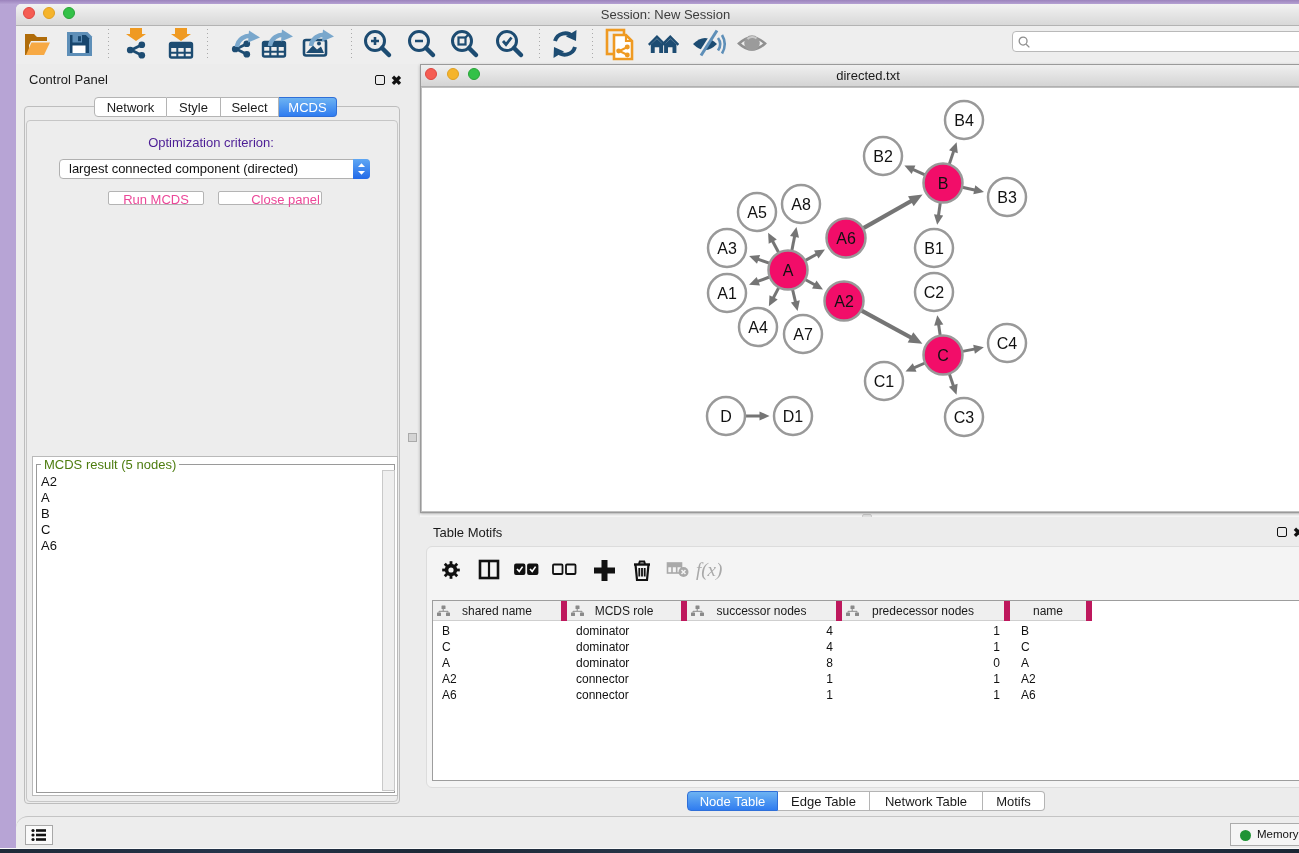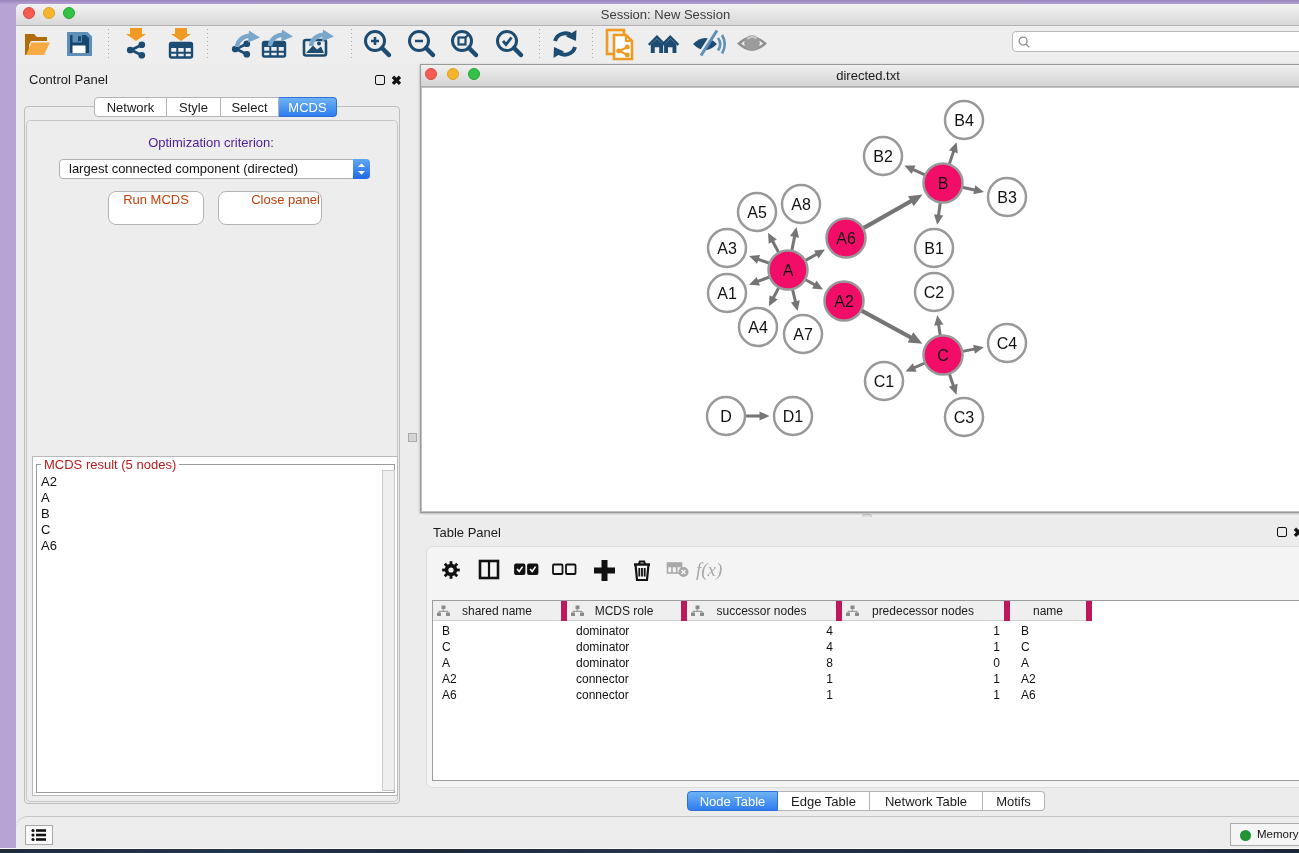--- a/index.html
+++ b/index.html
@@ -62,30 +62,30 @@
 #cp-box { left:8px; top:42px; width:376px; height:698px; background:#ececec;
   border:1px solid #bdbdbd; border-radius:4px; }
 #cp-inner { left:10px; top:56px; width:372px; height:682px; background:#ededed;
   border:1px solid #c6c6c6; border-radius:4px; }
 #opt-label { left:0; top:71px; width:390px; text-align:center; font-size:13px; color:#4c1d95; }
 #dropdown { left:43px; top:95px; width:311px; height:20px; background:#fff;
   border:1px solid #b0b0b0; border-radius:4px; font-size:13px; color:#111;
   line-height:18px; padding-left:9px; }
 #dd-btn { position:absolute; right:-1px; top:-1px; width:17px; height:20px; border-radius:0 4px 4px 0;
   background:linear-gradient(#5ea7f4,#2169e8); }
-.btn { position:absolute; height:34px; background:#ffffff; border:1px solid #b4b4b4;
-  border-radius:8px; font-size:13px; color:#c2410c; text-align:center; line-height:16px; }
+.btn { position:absolute; height:14px; background:#ffffff; border:1px solid #b4b4b4;
+  border-radius:2px; font-size:13px; color:#ec4899; text-align:center; line-height:16px; }
 #btn-run { left:92px; top:127px; width:96px; }
 #btn-close { left:202px; top:127px; width:104px;padding-left:31px; }
 
 
 #mcds-box { left:16px; top:392px; width:366px; height:340px; background:#ffffff;
   border:1px solid #b9b9b9; }
 #mcds-border { left:3px; top:7px; width:359px; height:329px; border:1px solid #9a9a9a; }
-#mcds-label { left:8px; top:0px; background:#fff; padding:0 3px; font-size:13px; color:#b91c1c; }
+#mcds-label { left:8px; top:0px; background:#fff; padding:0 3px; font-size:13px; color:#4d7c0f; }
 #mcds-list { left:5px; top:17px; width:355px; height:317px; background:#fff; font-size:13px; color:#111; }
 #mcds-list div { height:16px; line-height:16px; padding-left:3px; }
 #mcds-scroll { left:349px; top:13px; width:13px; height:321px; background:#efefef;
   border:1px solid #c9c9c9; }
 
 
 #vsplit { left:390px; top:0; width:14px; height:756px; background:#ececec; }
 #vsplit-handle { left:2px; top:369px; width:9px; height:9px; background:#d4d4d4; border:1px solid #aaa; }
 
 
@@ -406,21 +406,21 @@
 <text x="948" y="422.5" text-anchor="middle" font-family="Liberation Sans, sans-serif" font-size="16" fill="#111111">C3</text>
 <text x="991" y="348.5" text-anchor="middle" font-family="Liberation Sans, sans-serif" font-size="16" fill="#111111">C4</text>
 <text x="710" y="421.5" text-anchor="middle" font-family="Liberation Sans, sans-serif" font-size="16" fill="#111111">D</text>
 <text x="777" y="421.5" text-anchor="middle" font-family="Liberation Sans, sans-serif" font-size="16" fill="#111111">D1</text>
 </svg>
 
         <div id="grip" class="abs"></div>
       </div>
     </div>
     <div id="tpanel" class="abs">
-      <div id="tp-title" class="abs">Table Panel</div>
+      <div id="tp-title" class="abs">Table Motifs</div>
       <div id="tp-float" class="float-ico abs"></div>
       <div id="tp-close" class="close-ico abs">✖</div>
       <div id="tp-card" class="abs">
         <div id="tp-toolbar" class="abs">
           <svg style="left:13px" width="22" height="24" viewBox="0 0 22 24">
               <g fill="#111111">
                 <circle cx="11" cy="12" r="6.2"></circle>
                 <rect x="9.6" y="3.2" width="2.8" height="17.6" transform="rotate(0 11 12)"></rect>
                 <rect x="9.6" y="3.2" width="2.8" height="17.6" transform="rotate(45 11 12)"></rect>
                 <rect x="9.6" y="3.2" width="2.8" height="17.6" transform="rotate(90 11 12)"></rect>

